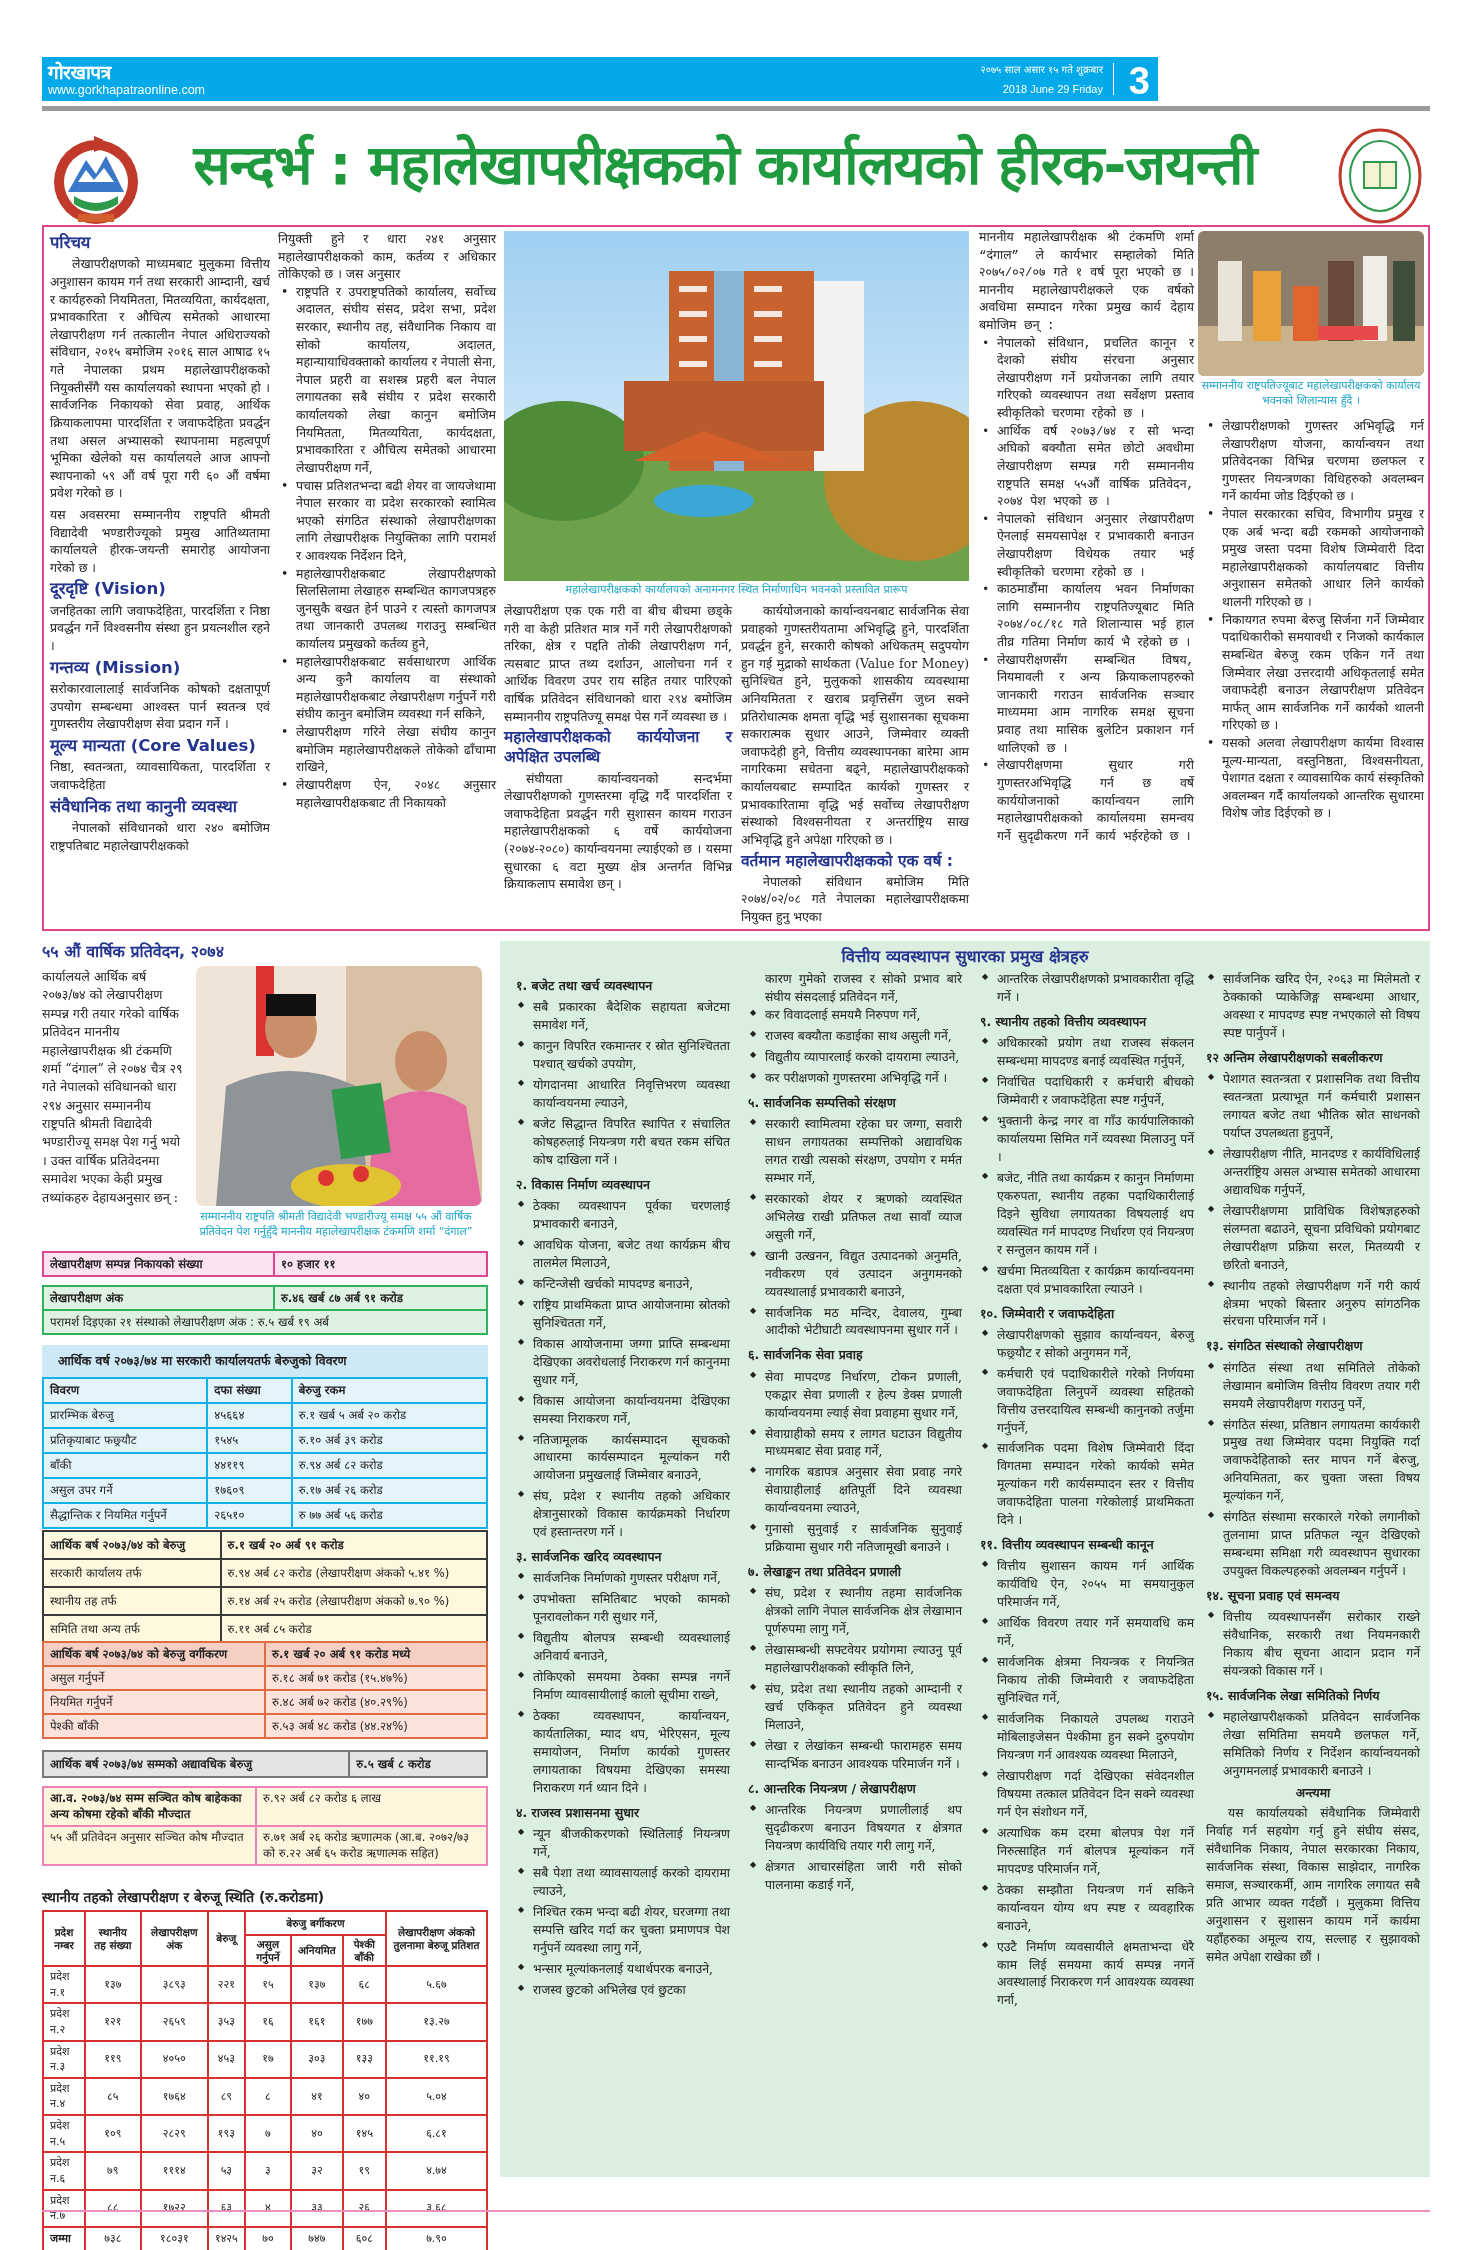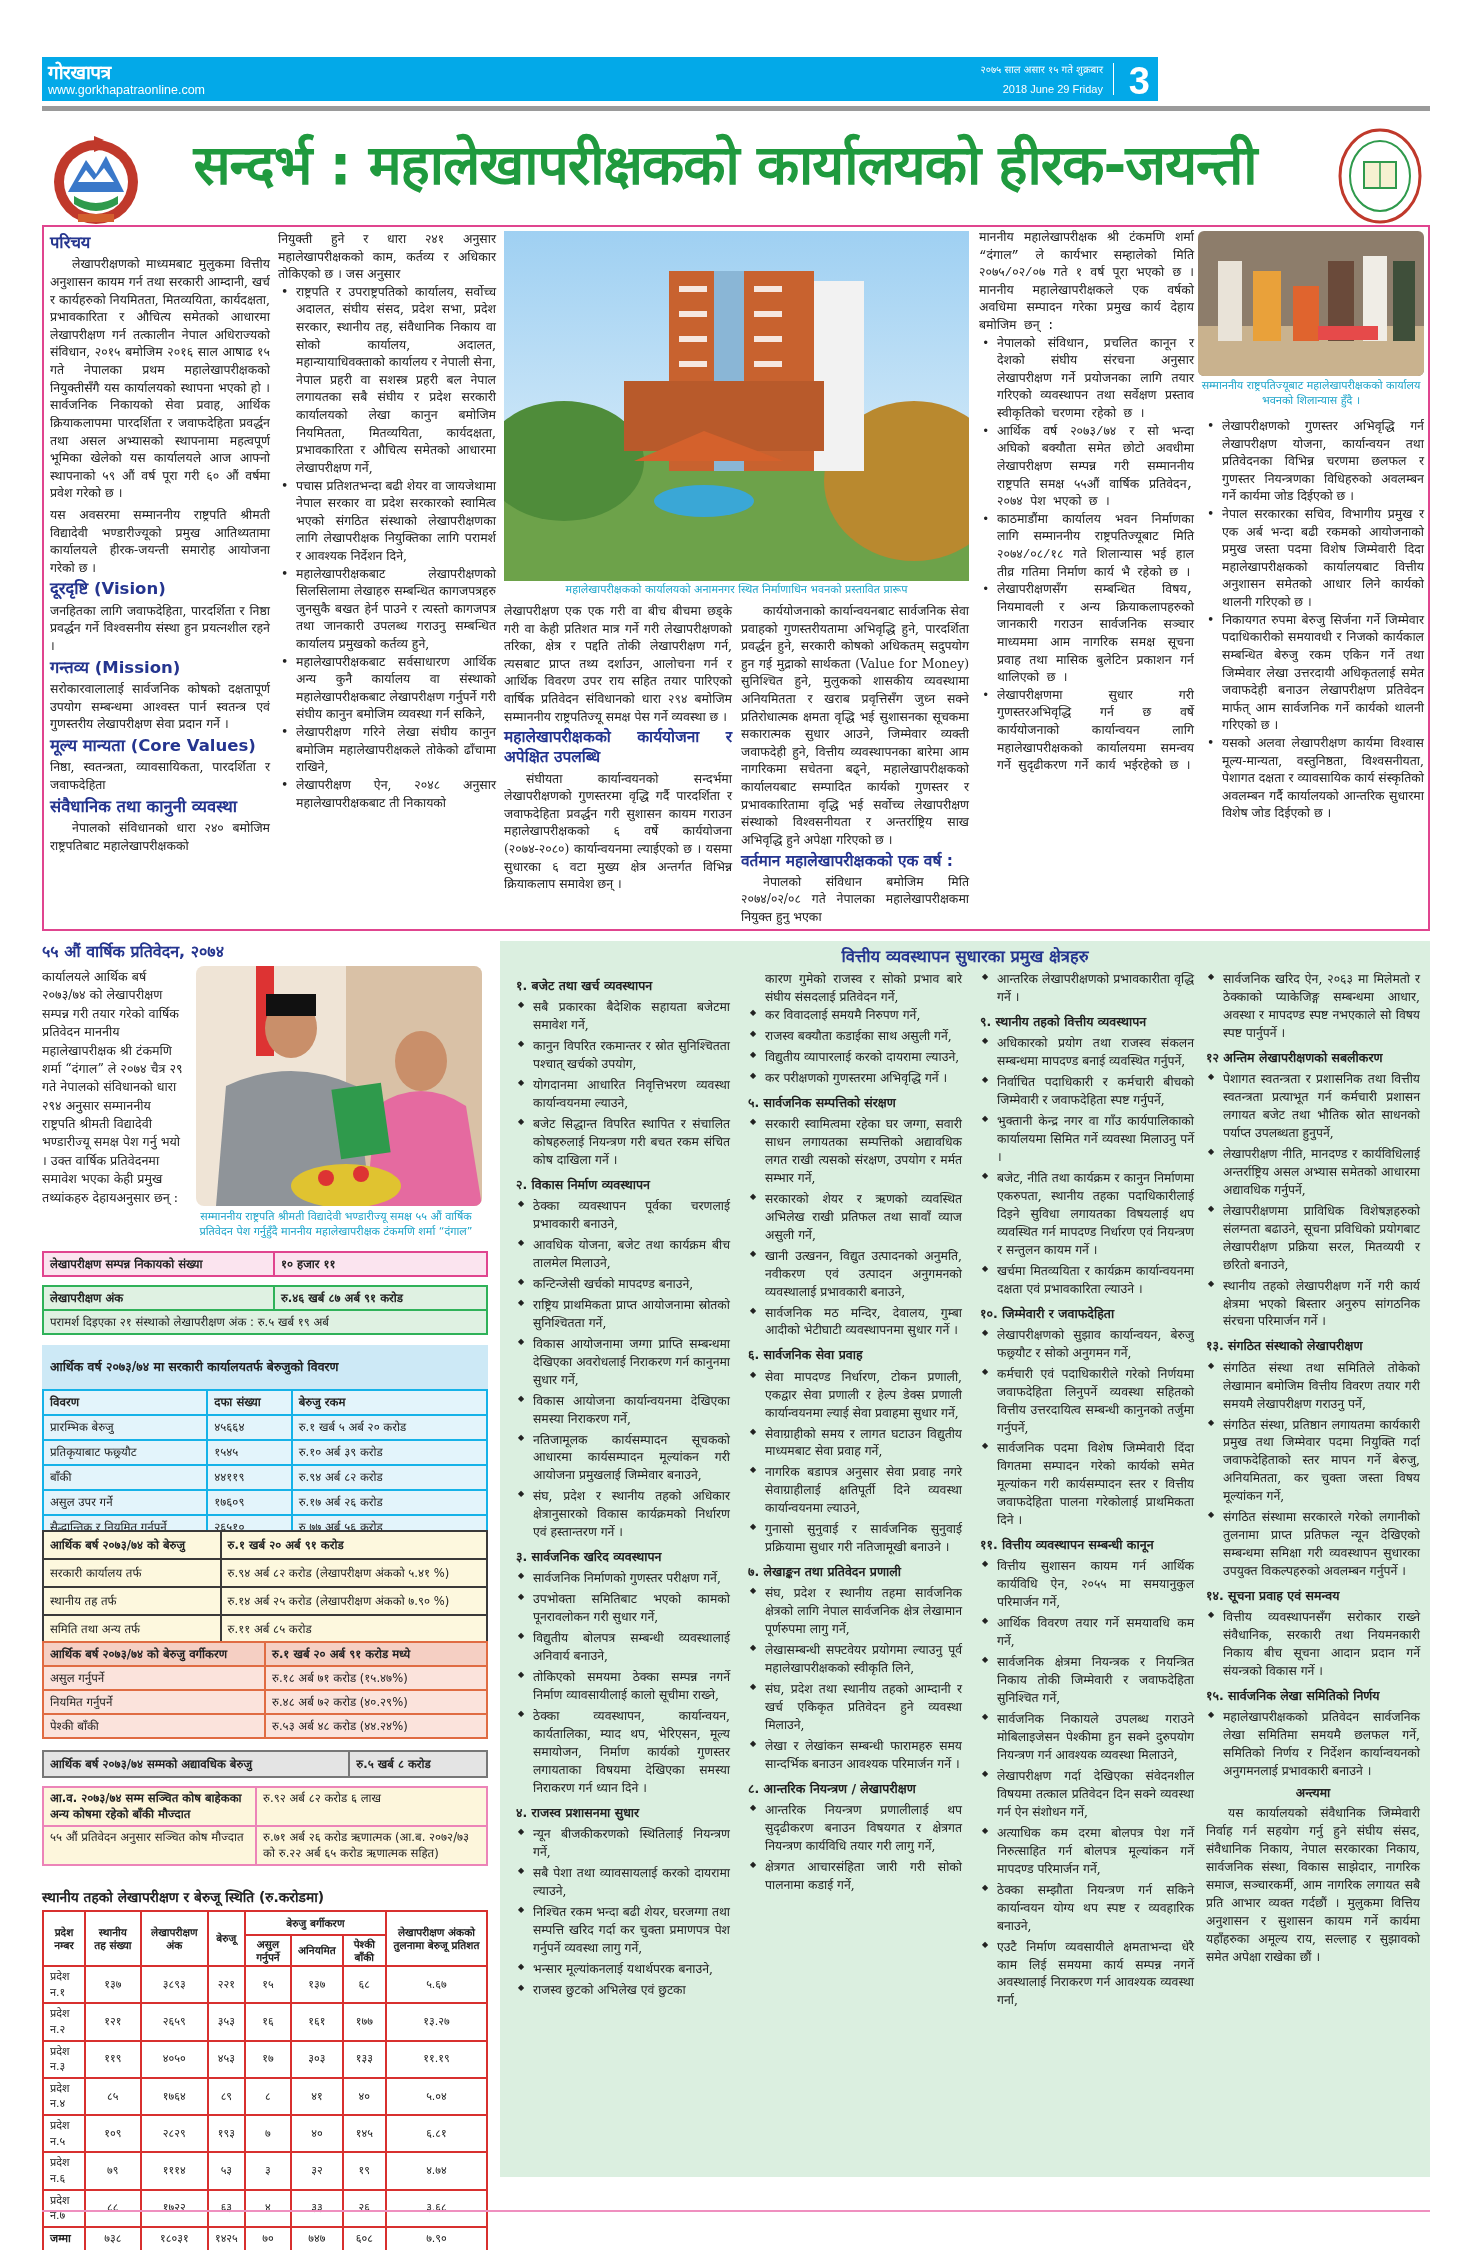--- a/index.html
+++ b/index.html
@@ -40,21 +40,21 @@
   .pres-caption { position: absolute; left: 190px; top: 1210px; width: 292px; }
 
   table { border-collapse: collapse; width: 100%; font-family: "DejaVu Sans", sans-serif; font-size: 11.6px; }
   td, th { padding: 2px 6px; text-align: left; vertical-align: middle; font-weight: normal; }
   .tbl { position: absolute; left: 42px; width: 446px; }
   .b { font-weight: bold; }
 
   .t-pink td { border: 2px solid #e0458f; background: #fbe4ef; height: 24px; }
   .t-green td { border: 2px solid #2fb259; background: #dff1e2; height: 24px; }
   .t-blue { background: #cde9f6; }
-  .t-blue .cap { padding: 13px 8px; font-weight: bold; font-size: 12.4px; }
+  .t-blue .cap { padding: 7px 8px; font-weight: bold; font-size: 12.4px; margin-left: 8px; }
   .t-blue td { border: 2px solid #15b2e8; background: #e3f4fb; height: 25px; }
   .t-yellow td { border: 2px solid #3a3a3a; background: #fdf8de; height: 28px; }
   .t-orange td { border: 2px solid #e06c43; background: #fbe3dc; height: 24px; }
   .t-orange tr:first-child td { background: #f5cfc3; }
   .t-grey td { border: 2px solid #777; background: #e4e4e4; height: 26px; }
   .t-pyel td { border: 2px solid #ec84b8; background: #fdf6dc; }
   .local-title { position: absolute; left: 42px; top: 1888px; font-family: "DejaVu Sans", sans-serif; font-weight: bold; font-size: 13.8px; }
   .t-red td { border: 2px solid #d8302f; text-align: center; height: 24px; font-size: 11px; }
   .t-red .hd td { font-weight: bold; font-size: 10.5px; line-height: 1.2; }
   .t-red td.left { text-align: left; }
@@ -174,20 +174,21 @@
     <p class="indent">कार्ययोजनाको कार्यान्वयनबाट सार्वजनिक सेवा प्रवाहको गुणस्तरीयतामा अभिवृद्धि हुने, पारदर्शिता प्रवर्द्धन हुने, सरकारी कोषको अधिकतम् सदुपयोग हुन गई मुद्राको सार्थकता (Value for Money) सुनिश्चित हुने, मुलुकको शासकीय व्यवस्थामा अनियमितता र खराब प्रवृत्तिसँग जुध्न सक्ने प्रतिरोधात्मक क्षमता वृद्धि भई सुशासनका सूचकमा सकारात्मक सुधार आउने, जिम्मेवार व्यक्ती जवाफदेही हुने, वित्तीय व्यवस्थापनका बारेमा आम नागरिकमा सचेतना बढ्ने, महालेखापरीक्षकको कार्यालयबाट सम्पादित कार्यको गुणस्तर र प्रभावकारितामा वृद्धि भई सर्वोच्च लेखापरीक्षण संस्थाको विश्वसनीयता र अन्तर्राष्ट्रिय साख अभिवृद्धि हुने अपेक्षा गरिएको छ ।</p>
     <div class="h-blue">वर्तमान महालेखापरीक्षकको एक वर्ष :</div>
     <p class="indent">नेपालको संविधान बमोजिम मिति २०७४/०२/०८ गते नेपालका महालेखापरीक्षकमा नियुक्त हुनु भएका</p>
   </div>
 
   <div class="col" style="left:935px; top:3px; width:215px;font-family:Liberation Mono, monospace;">
     <p>माननीय महालेखापरीक्षक श्री टंकमणि शर्मा “दंगाल” ले कार्यभार सम्हालेको मिति २०७५/०२/०७ गते १ वर्ष पूरा भएको छ । माननीय महालेखापरीक्षकले एक वर्षको अवधिमा सम्पादन गरेका प्रमुख कार्य देहाय बमोजिम छन् :</p>
     <ul class="dot">
       <li>नेपालको संविधान, प्रचलित कानून र देशको संघीय संरचना अनुसार लेखापरीक्षण गर्ने प्रयोजनका लागि तयार गरिएको व्यवस्थापन तथा सर्वेक्षण प्रस्ताव स्वीकृतिको चरणमा रहेको छ ।</li>
       <li>आर्थिक वर्ष २०७३/७४ र सो भन्दा अघिको बक्यौता समेत छोटो अवधीमा लेखापरीक्षण सम्पन्न गरी सम्माननीय राष्ट्रपति समक्ष ५५औं वार्षिक प्रतिवेदन, २०७४ पेश भएको छ ।</li>
+      <li>नेपालको संविधान अनुसार लेखापरीक्षण ऐनलाई समयसापेक्ष र प्रभावकारी बनाउन लेखापरीक्षण विधेयक तयार भई स्वीकृतिको चरणमा रहेको छ ।</li>
       <li>काठमाडौंमा कार्यालय भवन निर्माणका लागि सम्माननीय राष्ट्रपतिज्यूबाट मिति २०७४/०८/१८ गते शिलान्यास भई हाल तीव्र गतिमा निर्माण कार्य भै रहेको छ ।</li>
       <li>लेखापरीक्षणसँग सम्बन्धित विषय, नियमावली र अन्य क्रियाकलापहरुको जानकारी गराउन सार्वजनिक सञ्चार माध्यममा आम नागरिक समक्ष सूचना प्रवाह तथा मासिक बुलेटिन प्रकाशन गर्न थालिएको छ ।</li>
       <li>लेखापरीक्षणमा सुधार गरी गुणस्तरअभिवृद्धि गर्न छ वर्षे कार्ययोजनाको कार्यान्वयन लागि महालेखापरीक्षकको कार्यालयमा समन्वय गर्ने सुदृढीकरण गर्ने कार्य भईरहेको छ ।</li>
     </ul>
   </div>
   <div class="photo" style="left:1154px; top:4px; width:226px; height:145px;">
     <svg viewBox="0 0 226 145" width="226" height="145" preserveAspectRatio="none">
       <rect width="226" height="145" fill="#8d7d6b"></rect>
       <rect y="95" width="226" height="50" fill="#c9b28e"></rect>
       <rect x="20" y="30" width="24" height="80" fill="#e9e3d8"></rect>

